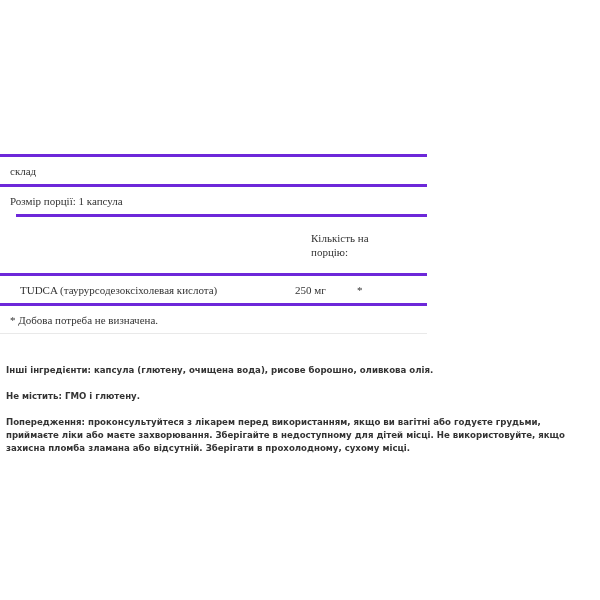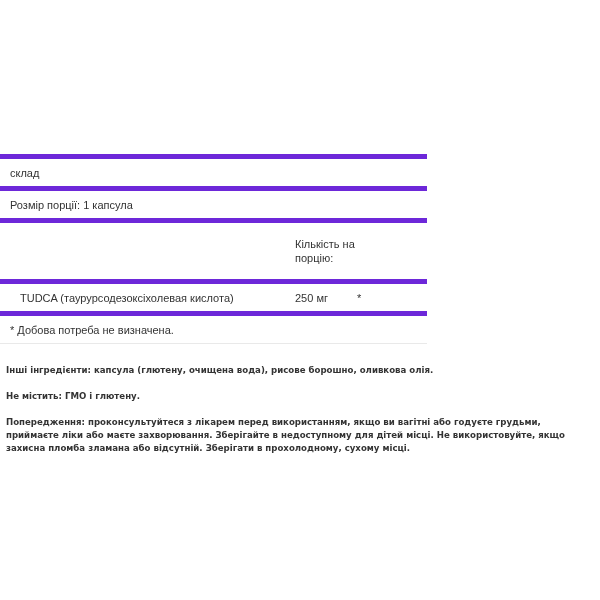--- a/index.html
+++ b/index.html
@@ -1,22 +1,22 @@
 <!DOCTYPE html>
 <html><head>
 <meta charset="utf-8">
 <style>
   html, body { margin: 0; padding: 0; background: #ffffff; }
   body { width: 600px; height: 600px; position: relative; overflow: hidden;
          font-family: "Liberation Sans", sans-serif; color: #222; }
   .facts { position: absolute; left: 0; top: 154px; width: 427px; }
-  .row { border-top: 5px solid #6d28d9; font-size: 11px; color: #333;
-         display: flex; align-items: center; }
+  .row { border-top: 3px solid #6d28d9; font-size: 11px; color: #333;
+         display: flex; align-items: center; font-family: Liberation Serif, serif; }
   .row.simple { height: 27px; padding-left: 10px; }
-  .row.hdr { height: 56px; align-items: center; }
+  .row.hdr { height: 56px; align-items: center; margin-left: 16px; }
   .row.ingr { height: 27px; }
   .row.last { border-bottom: 1px solid #e9e9e9; align-items: center; }
   .c1 { width: 295px; padding-left: 20px; box-sizing: border-box; }
   .c2 { width: 62px; line-height: 14px; }
   .c3 { width: 70px; line-height: 14px; }
   .notes { position: absolute; left: 6px; top: 364px; width: 590px;
            font-family: "DejaVu Sans", sans-serif; font-weight: bold;
            font-size: 8.6px; color: #333; line-height: 13px; }
   .notes p { margin: 0 0 13px 0; }
 </style>

